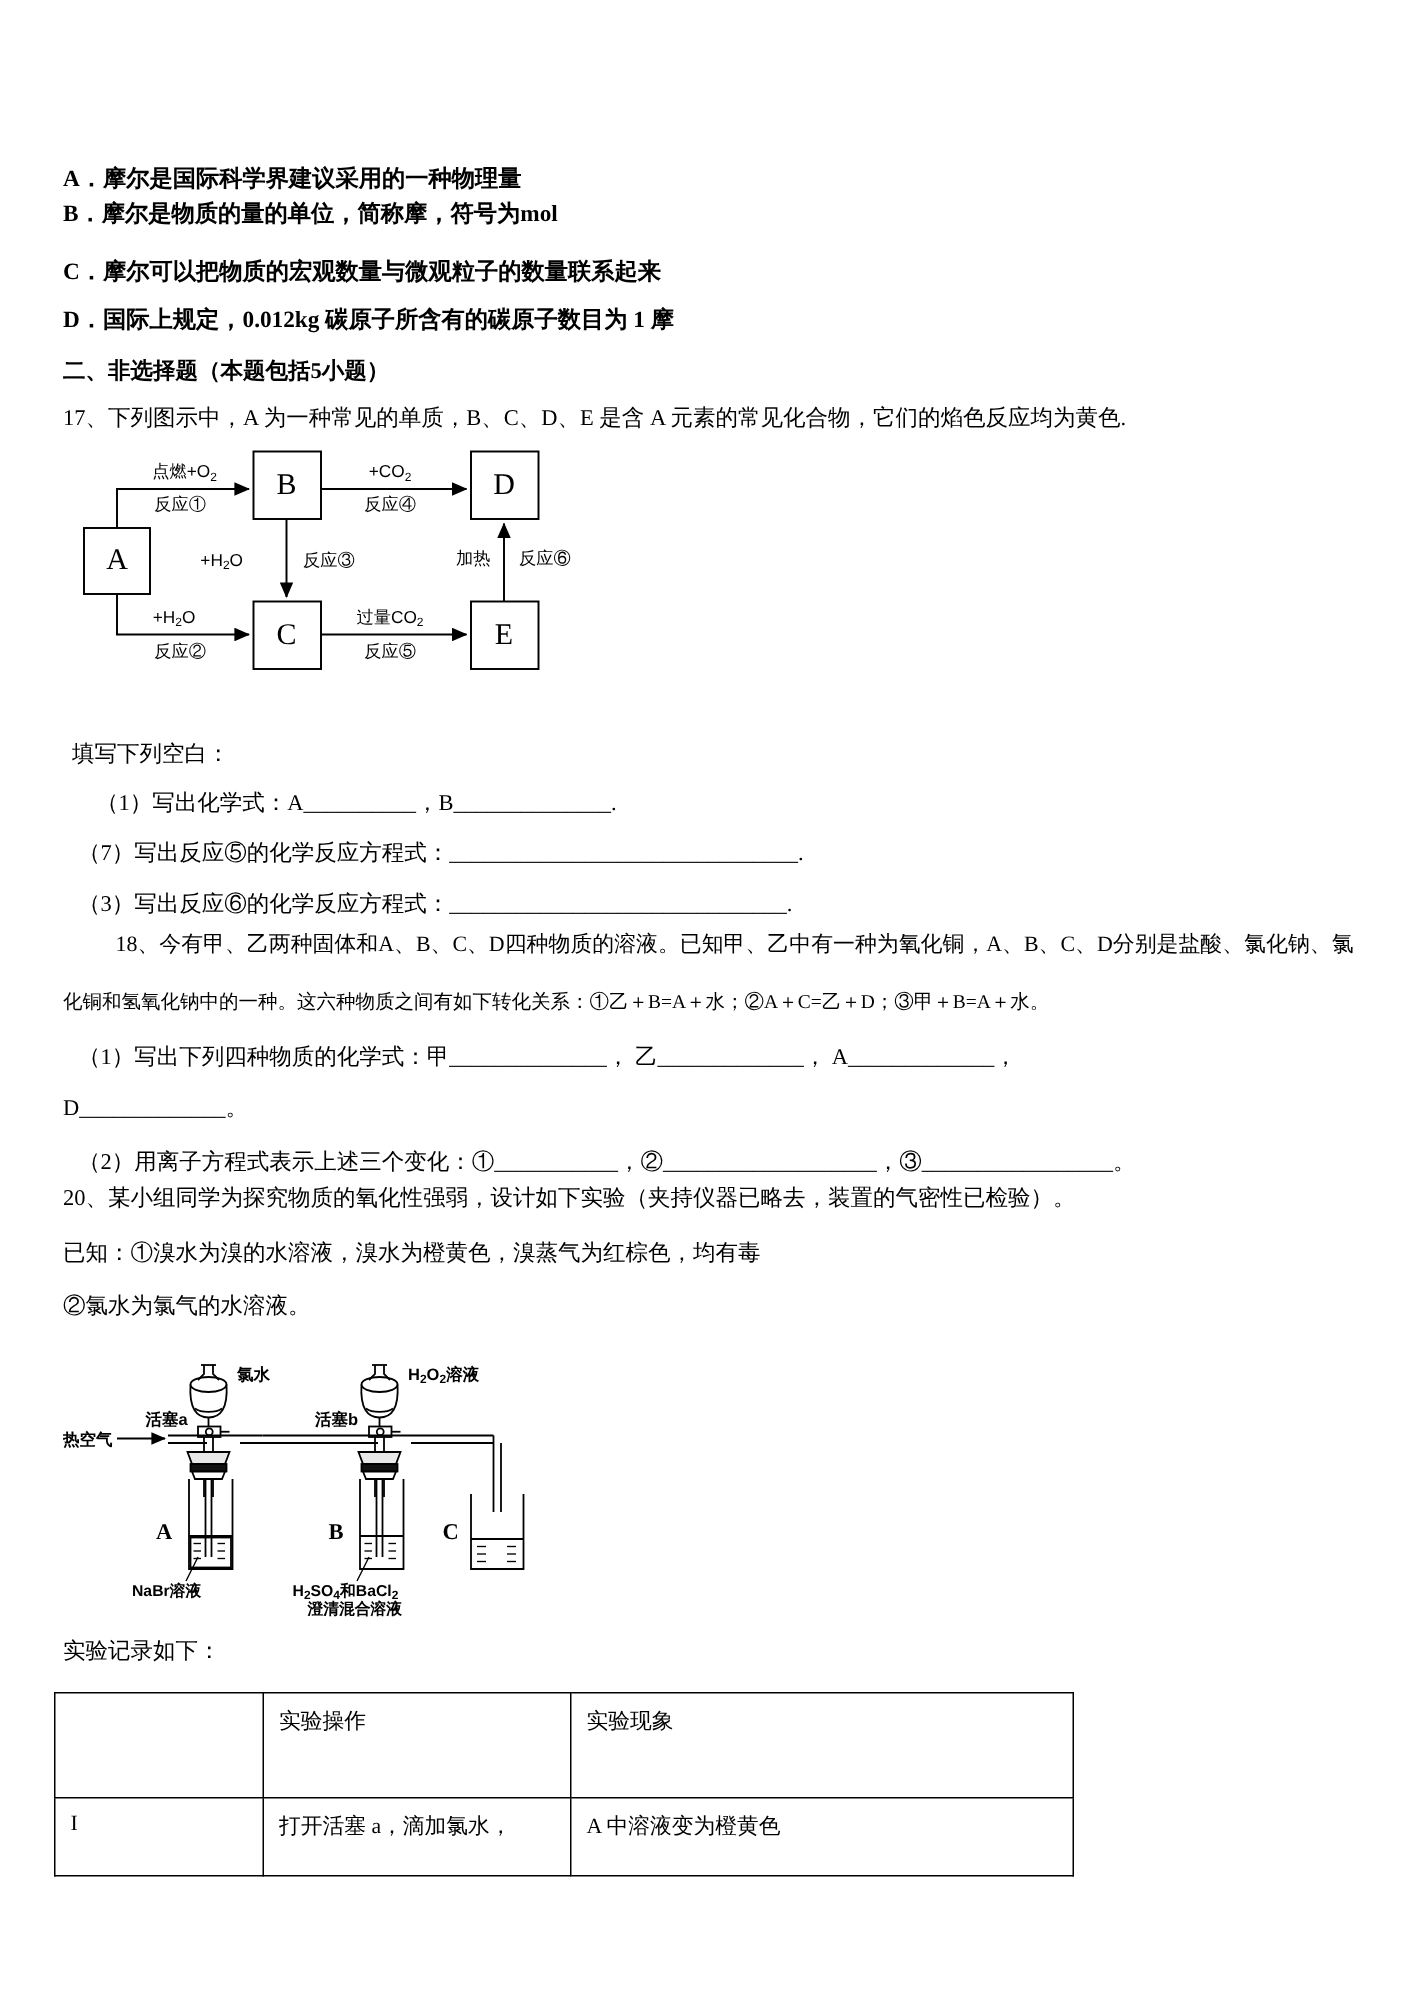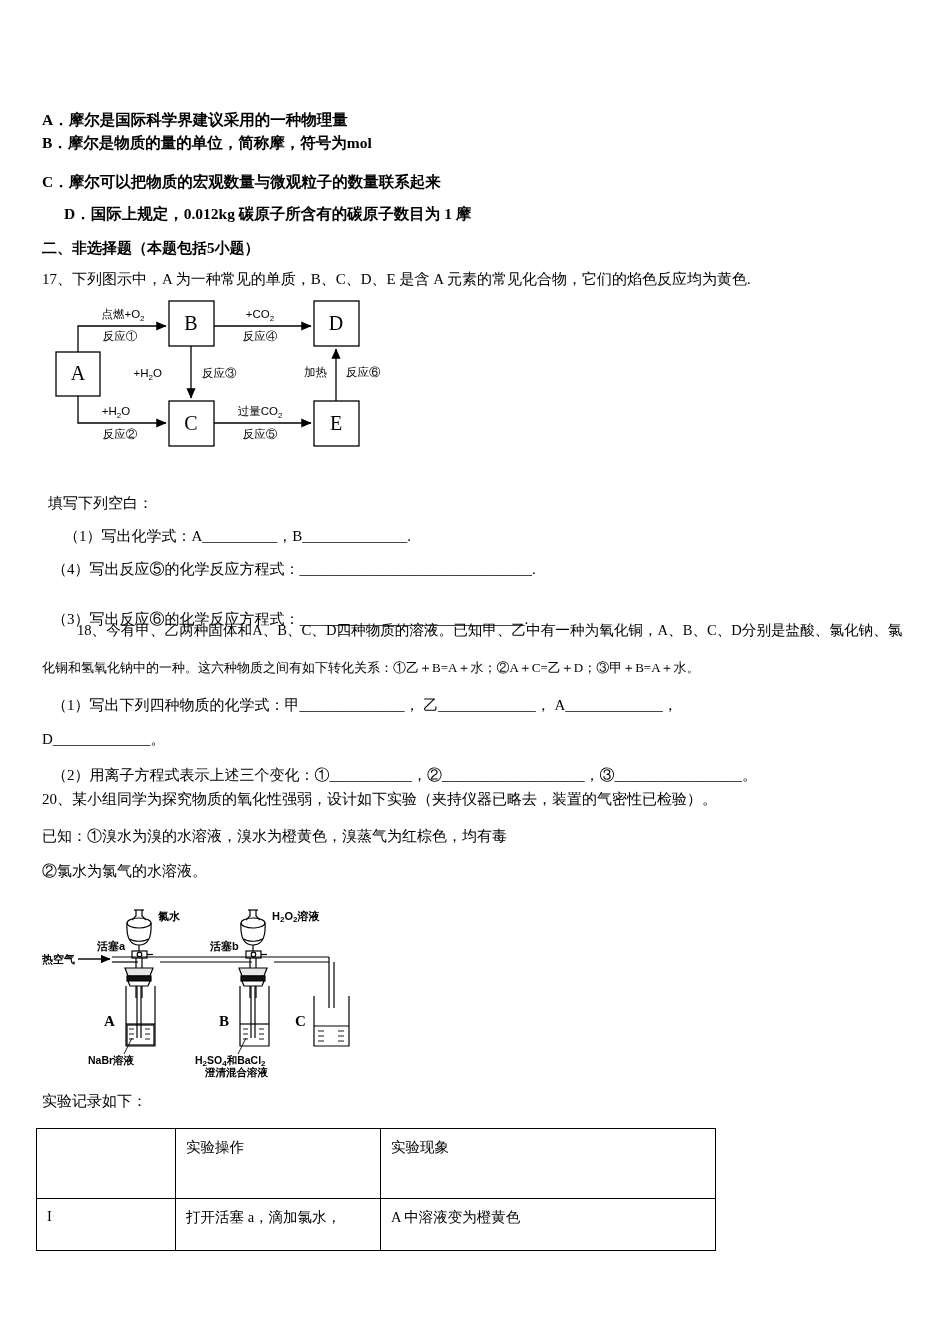--- a/index.html
+++ b/index.html
@@ -41,21 +41,21 @@
 
   <div class="line opt" style="left:42px;top:95px;margin-top:16px;">
     <span class="lab">A</span>．<span>摩尔是国际科学界建议采用的一种物理量</span>
   </div>
   <div class="line opt" style="left:42px;top:173px;">
     <span class="lab">C</span>．<span>摩尔可以把物质的宏观数量与微观粒子的数量联系起来</span>
   </div>
   <div class="line opt" style="left:42px;top:134px;">
     <span class="lab">B</span>．<span>摩尔是物质的量的单位，简称摩，符号为mol</span>
   </div>
-  <div class="line opt" style="left:42px;top:205px;margin-left:22px;">
+  <div class="line opt" style="left:42px;top:205px;">
     <span class="lab">D</span>．<span>国际上规定，0.012kg 碳原子所含有的碳原子数目为 1 摩</span>
   </div>
 
   <div class="line q" style="left:42px;top:239px;font-weight:bold;">二、非选择题（本题包括5小题）</div>
 
   <div class="line q" style="left:42px;top:270px;">17、下列图示中，A 为一种常见的单质，B、C、D、E 是含 A 元素的常见化合物，它们的焰色反应均为黄色.</div>
 
   <div id="flowchart">
     <svg width="380" height="170" viewBox="0 0 380 170" xmlns="http://www.w3.org/2000/svg">
       <defs>
@@ -108,22 +108,22 @@
         <text x="218" y="142">反应⑤</text>
 
         <text x="285" y="80" text-anchor="end">加热</text>
         <text x="304" y="80" text-anchor="start">反应⑥</text>
       </g>
     </svg>
   </div>
 
   <div class="line q" style="left:48px;top:494px;">填写下列空白：</div>
   <div class="line q" style="left:64px;top:527px;">（1）写出化学式：A__________，B______________.</div>
-  <div class="line q" style="left:52px;top:560px;">（4）写出反应⑤的化学反应方程式：_______________________________.</div>
-  <div class="line q" style="left:52px;top:594px;margin-top:16px;">（3）写出反应⑥的化学反应方程式：______________________________.</div>
+  <div class="line q" style="left:52px;top:560px;">（7）写出反应⑤的化学反应方程式：_______________________________.</div>
+  <div class="line q" style="left:52px;top:594px;">（3）写出反应⑥的化学反应方程式：______________________________.</div>
 
   <div class="line q" style="left:42px;top:622px;font-size:14.6px;margin-left:35px;">18、今有甲、乙两种固体和A、B、C、D四种物质的溶液。已知甲、乙中有一种为氧化铜，A、B、C、D分别是盐酸、氯化钠、氯</div>
   <div class="line q" style="left:42px;top:660px;font-size:13px;">化铜和氢氧化钠中的一种。这六种物质之间有如下转化关系：①乙＋B=A＋水；②A＋C=乙＋D；③甲＋B=A＋水。</div>
   <div class="line q" style="left:52px;top:696px;">（1）写出下列四种物质的化学式：甲______________，  乙_____________，  A_____________，</div>
   <div class="line q" style="left:42px;top:730px;">D_____________。</div>
   <div class="line q" style="left:52px;top:766px;">（2）用离子方程式表示上述三个变化：①___________，②___________________，③_________________。</div>
 
   <div class="line q" style="left:42px;top:790px;">20、某小组同学为探究物质的氧化性强弱，设计如下实验（夹持仪器已略去，装置的气密性已检验）。</div>
   <div class="line q" style="left:42px;top:827px;">已知：①溴水为溴的水溶液，溴水为橙黄色，溴蒸气为红棕色，均有毒</div>
   <div class="line q" style="left:42px;top:862px;">②氯水为氯气的水溶液。</div>

